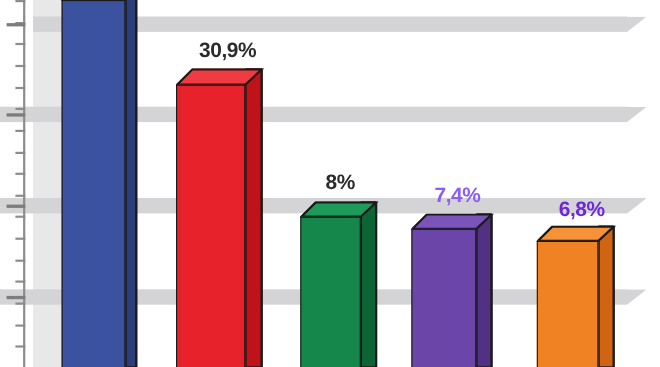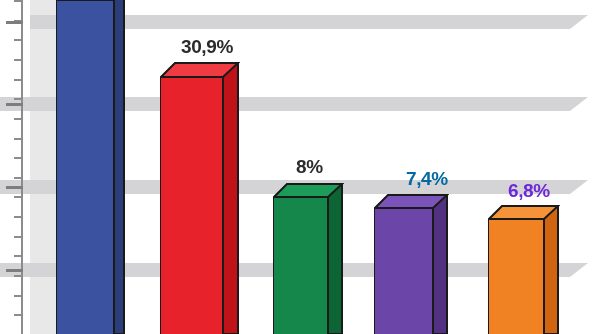--- a/index.html
+++ b/index.html
@@ -192,16 +192,16 @@
         <svg width="17" height="129" style="position: absolute; left: 543px; top: 205px;">
           <polyline points="1,14 1,129 15,129 15,1" fill="none" stroke="#1a1a1a" stroke-width="2"></polyline>
         </svg>
         <div class="face-front" style="left: 488px; top: 219px; width: 56px; height: 119px; background: rgb(240, 130, 35); border-bottom: none;"></div>
       </div>
     </div>
 
   <div id="labels">
       <div class="value-label" style="left: 181px; top: 36px; color: rgb(43, 43, 43);">30,9%</div>
       <div class="value-label" style="left: 296px; top: 156px; color: rgb(43, 43, 43);">8%</div>
-      <div class="value-label" style="left: 406px; top: 168px; color: #0369a1;">7,4%</div>
+      <div class="value-label" style="left: 395px; top: 168px; color: #8b5cf6;">7,4%</div>
       <div class="value-label" style="left: 508px; top: 180px; color: #6d28d9;">6,8%</div>
     </div>
 </div>
 
 </body></html>

